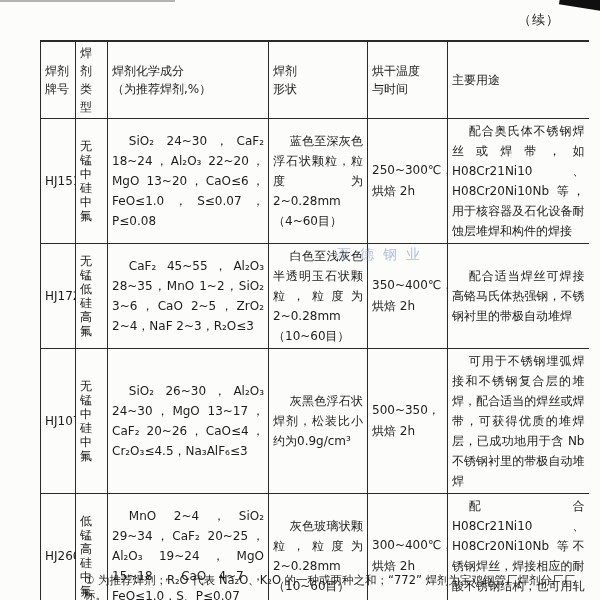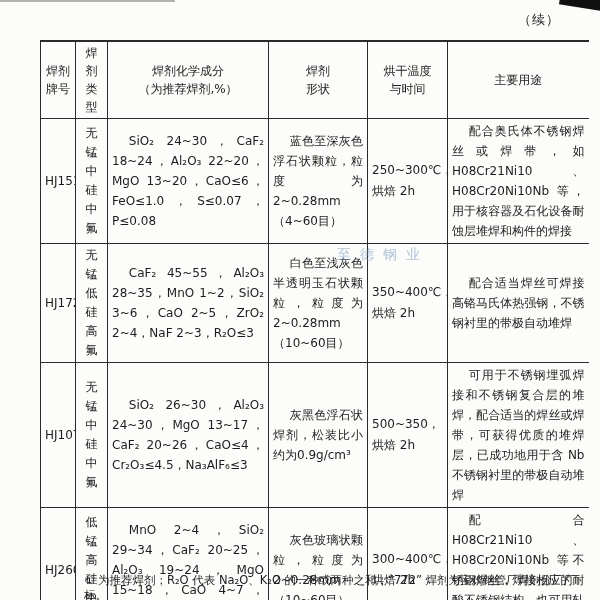--- a/index.html
+++ b/index.html
@@ -38,23 +38,23 @@
     vertical-align:middle;
     font-size:12px;
     overflow:hidden;
   }
   table.flux th:last-child,table.flux td:last-child{border-right:none;margin-top:36px;}
   tr.hdr{height:41px;}
   tr.r1{height:101px;}
   tr.r2{height:81px;}
   tr.r3{height:122px;}
   tr.r4{height:103px;}
-  .c-head{text-align:center;white-space:pre-line;line-height:18px;font-size:12px;}
+  .c-head{text-align:left;white-space:pre-line;line-height:18px;font-size:12px;}
   .c-brand{text-align:center;white-space:pre-line;font-size:11px;line-height:17px;padding:0 1px;}
-  .c-type{text-align:center;white-space:pre-line;line-height:19px;}
+  .c-type{text-align:left;white-space:pre-line;line-height:14px;}
   .c-chem{
     text-align:justify;text-indent:1.4em;line-height:20px;
     font-size:11.5px;padding:2px 5px;
   }
   .c-shape{
     text-align:justify;text-indent:1.4em;line-height:20px;
     font-size:11.5px;padding:2px 5px;
   }
   .c-bake{white-space:pre-line;line-height:21px;font-size:11.5px;padding:2px 3px 2px 6px;}
   .c-use{

